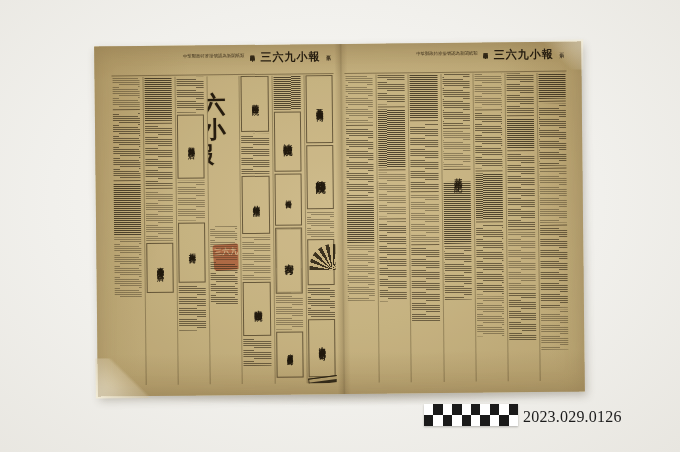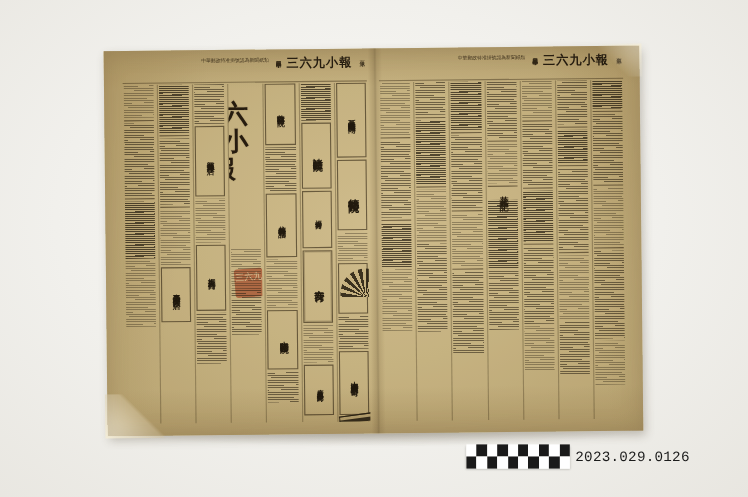--- a/index.html
+++ b/index.html
@@ -292,22 +292,22 @@
     display: flex;
     flex: 1 1 0;
   }
   .checkrow span {
     flex: 1 1 0;
   }
   .label-id {
     position: absolute;
     left: 523px;
     top: 408px;
-    font-family: Liberation Mono, monospace;
-    font-size: 13px;
+    font-family: Liberation Serif, serif;
+    font-size: 16px;
     color: #1c1c1c;
     letter-spacing: 0.2px;
   }
   .shadow-soft {
     position: absolute;
     left: 100px;
     top: 392px;
     width: 480px;
     height: 14px;
     background: radial-gradient(ellipse at 50% 0%, rgba(90,80,60,0.22) 0%, rgba(90,80,60,0) 70%);

